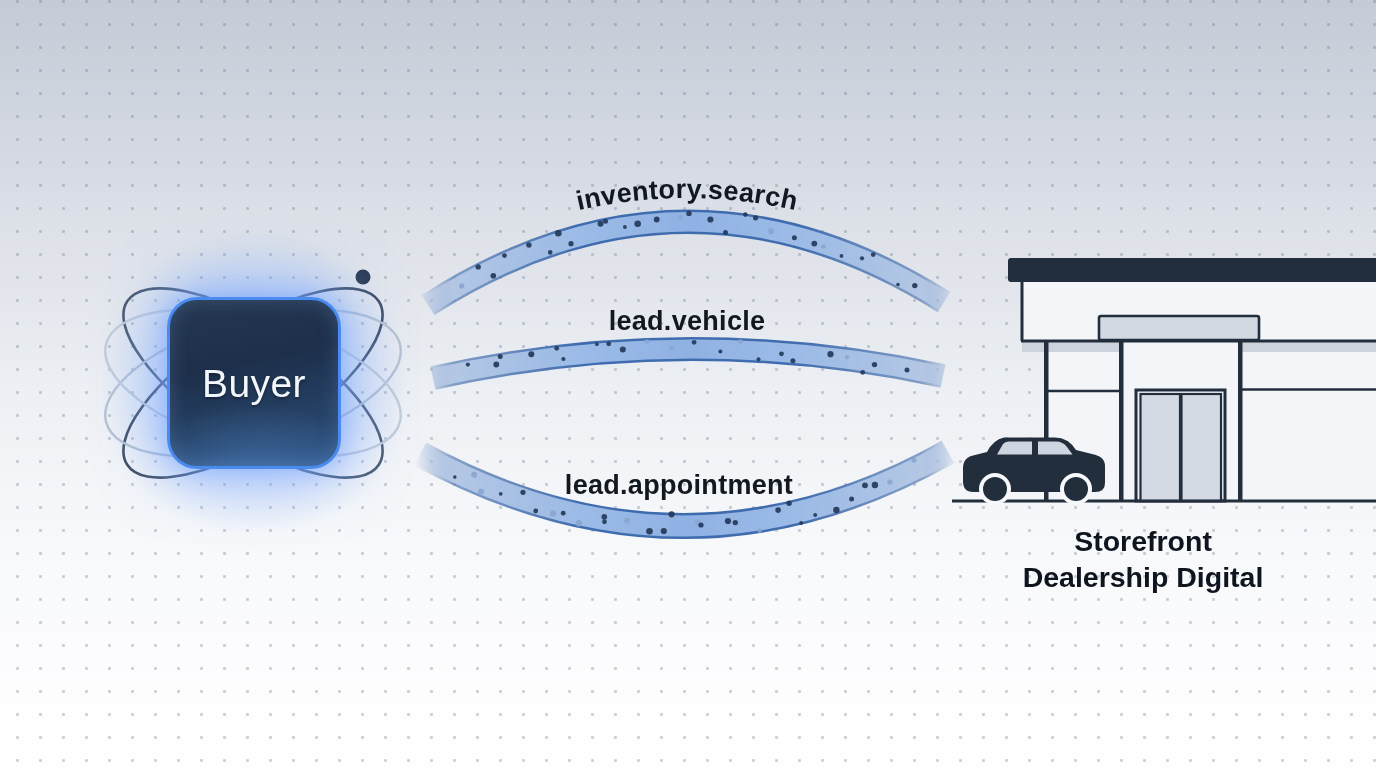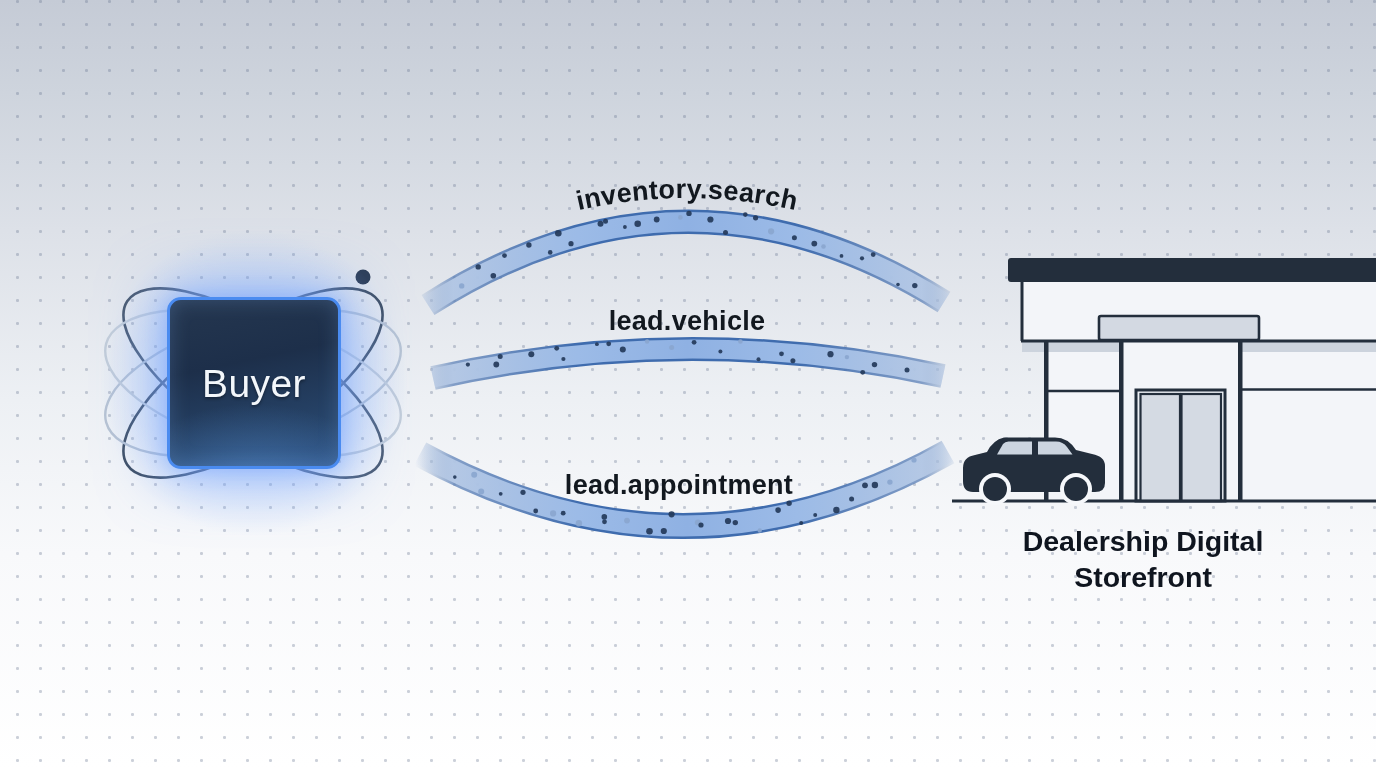--- a/index.html
+++ b/index.html
@@ -14,21 +14,21 @@
     background-size:23px 23px;background-position:6px 13px;
   }
   .layer{position:absolute;}
   
   .agent-glow{
     position:absolute;left:94px;top:223px;width:320px;height:320px;z-index:1;
     background:radial-gradient(circle at 50% 50%,rgba(125,170,250,.55) 0%,rgba(125,170,250,.25) 38%,rgba(125,170,250,0) 68%);
   }
   .agent-node{
     position:absolute;left:167px;top:297px;width:174px;height:172px;z-index:2;
-    box-sizing:border-box;border:3px solid #4a8bf0;border-radius:14px;
+    box-sizing:border-box;border:3px solid #4a8bf0;border-radius:30px;
     background:
       radial-gradient(130% 90% at 50% 118%,rgba(92,152,224,.50),rgba(92,152,224,0) 62%),
       linear-gradient(168deg,#253750 0%,#1d2f4a 38%,#27456b 78%,#2c5080 100%);
     box-shadow:0 0 56px 12px rgba(110,160,255,.50),0 0 20px rgba(110,160,255,.45),inset 0 0 20px rgba(140,190,255,.22);
     display:flex;flex-direction:column;align-items:center;justify-content:center;
   }
   .agent-node span{
     display:block;color:#f3f7fb;font-size:39px;line-height:47px;font-weight:500;
     letter-spacing:.4px;text-shadow:0 2px 3px rgba(0,0,0,.35);
   }
@@ -215,16 +215,16 @@
       <path d="M 997 454.5 L 1003 444 Q 1005 441.5 1008.5 441.5 L 1032 441.5 L 1032 454.5 Z" fill="#ccd5e0"></path>
       <path d="M 1038 441.5 L 1056 441.5 Q 1063 441.5 1067 447 L 1072.5 454.5 L 1038 454.5 Z" fill="#ccd5e0"></path>
       <circle cx="995" cy="489" r="16" fill="#f6f8fb"></circle>
       <circle cx="995" cy="489" r="12" fill="#232e3c"></circle>
       <circle cx="1076" cy="489" r="16" fill="#f6f8fb"></circle>
       <circle cx="1076" cy="489" r="12" fill="#232e3c"></circle>
     </g>
   </svg>
 
   <div class="storefront-label">
+    <span>Storefront</span>
     <span>Dealership Digital</span>
-    <span>Storefront</span>
   </div>
 </div>
 
 </body></html>

